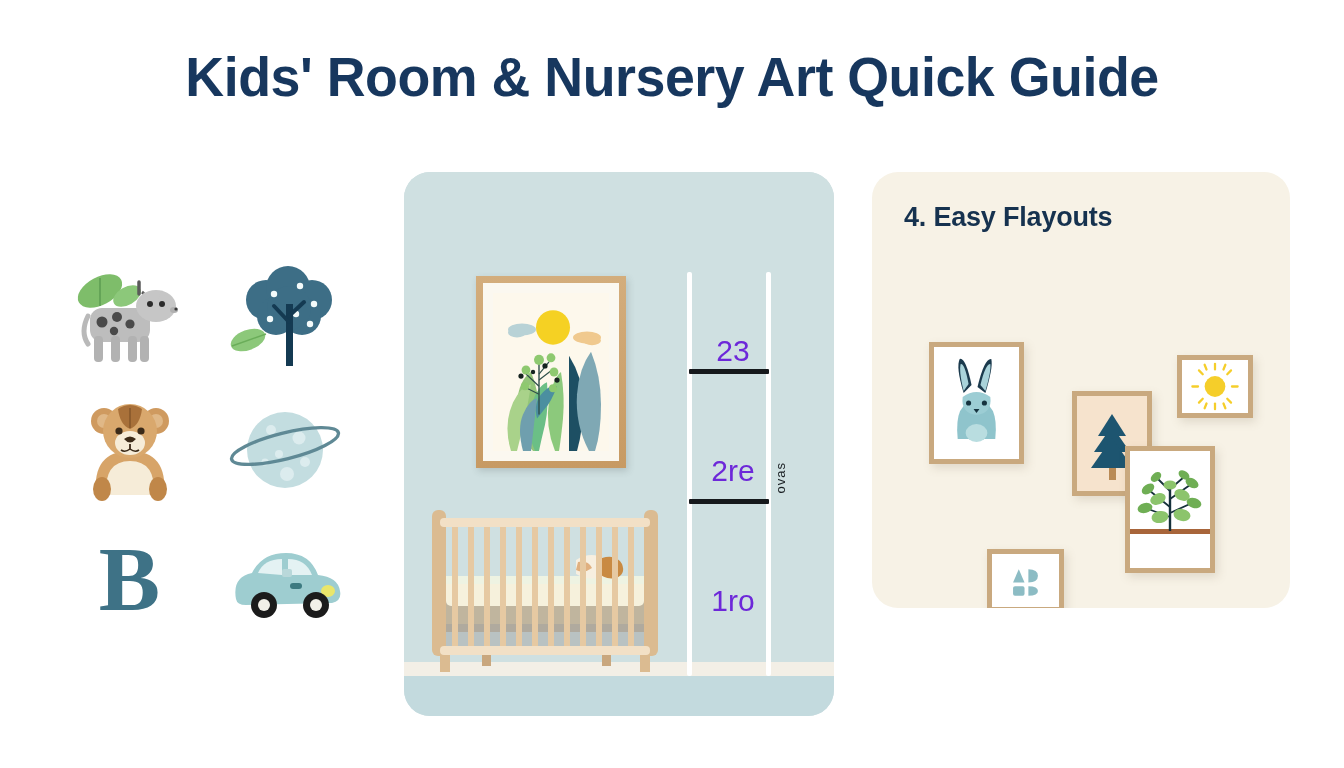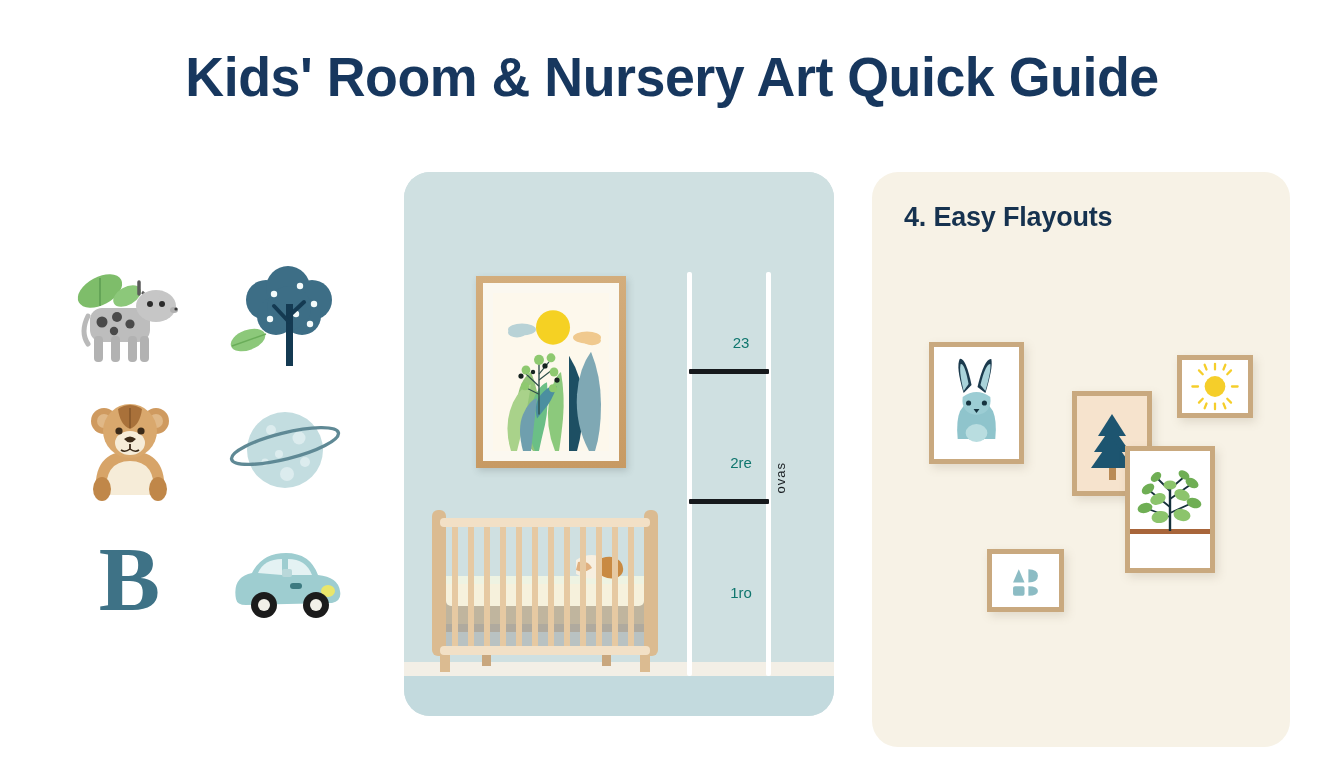--- a/index.html
+++ b/index.html
@@ -20,21 +20,21 @@
     color:#17375e;
     font-family:"Liberation Sans Narrow","Liberation Sans",sans-serif;
     transform:scaleX(.96);
     white-space:nowrap;
   }
 
   
   .panel{position:absolute;}
   #panel1{left:34px;top:172px;width:342px;height:544px;background:transparent;}
   #panel2{left:404px;top:172px;width:430px;height:544px;background:#cfe0e1;border-radius:26px;overflow:hidden;}
-  #panel3{left:872px;top:172px;width:418px;height:575px;background:#f7f2e6;border-radius:26px;overflow:hidden;}
+  #panel3{left:872px;top:172px;width:418px;height:436px;background:#f7f2e6;border-radius:26px;overflow:hidden;}
 
   .ph{
     position:absolute;top:30px;
     font-size:27px;font-weight:700;color:#16324f;
     letter-spacing:-.2px;white-space:nowrap;
     font-family:"Liberation Sans","DejaVu Sans",sans-serif;
   }
   #panel1 .ph{left:20px;}
   #panel2 .ph{left:26px;}
   #panel3 .ph{left:32px;}
@@ -66,22 +66,22 @@
 
   
   #crib{position:absolute;left:22px;top:332px;width:238px;height:168px;}
 
   
   #ruler{position:absolute;left:283px;top:100px;width:84px;height:404px;}
   .rail{position:absolute;top:0;width:5px;height:404px;background:#ffffff;border-radius:2px;}
   .rail.l{left:0;}
   .rail.r{left:79px;}
   .rung{position:absolute;left:2px;width:80px;height:5px;background:#16191c;border-radius:1px;}
-  .rlabel{position:absolute;left:12px;width:84px;text-align:center;
-    font-size:15px;color:#0f766e;font-family:"Liberation Sans",sans-serif;}
+  .rlabel{position:absolute;left:4px;width:84px;text-align:center;
+    font-size:30px;color:#6d28d9;font-family:"Liberation Sans",sans-serif;}
   .vlabel{
     position:absolute;left:86px;top:190px;
     font-size:13px;color:#1b2024;letter-spacing:1px;
     transform:rotate(180deg);writing-mode:vertical-rl;
     font-family:"Liberation Sans",sans-serif;
   }
 
   
   .gframe{position:absolute;box-sizing:border-box;
     background:#c9a97f;padding:5px;

